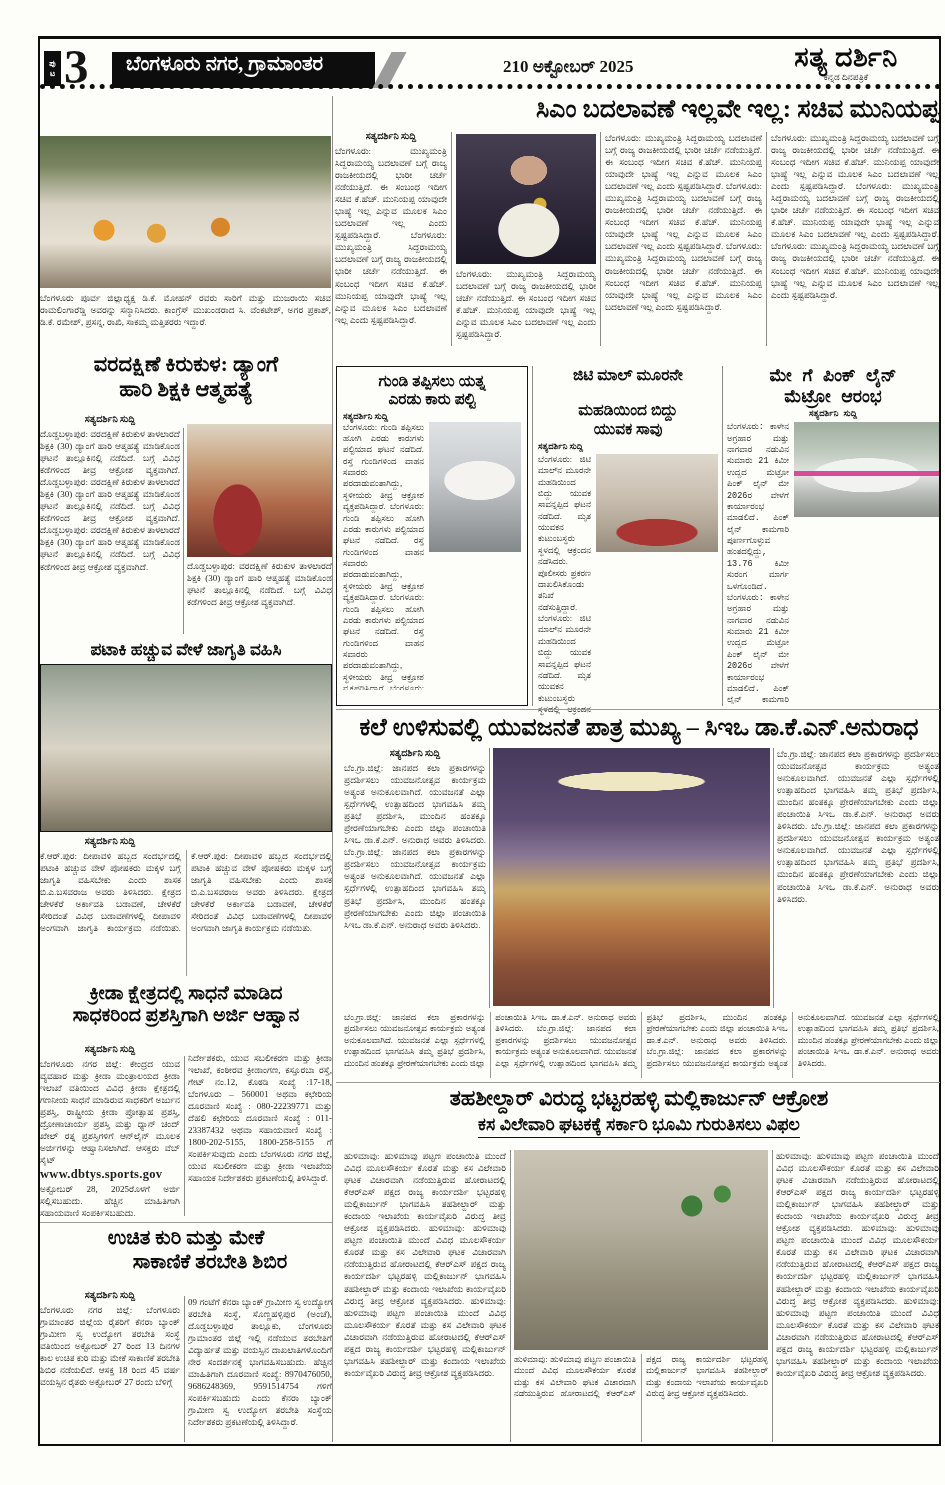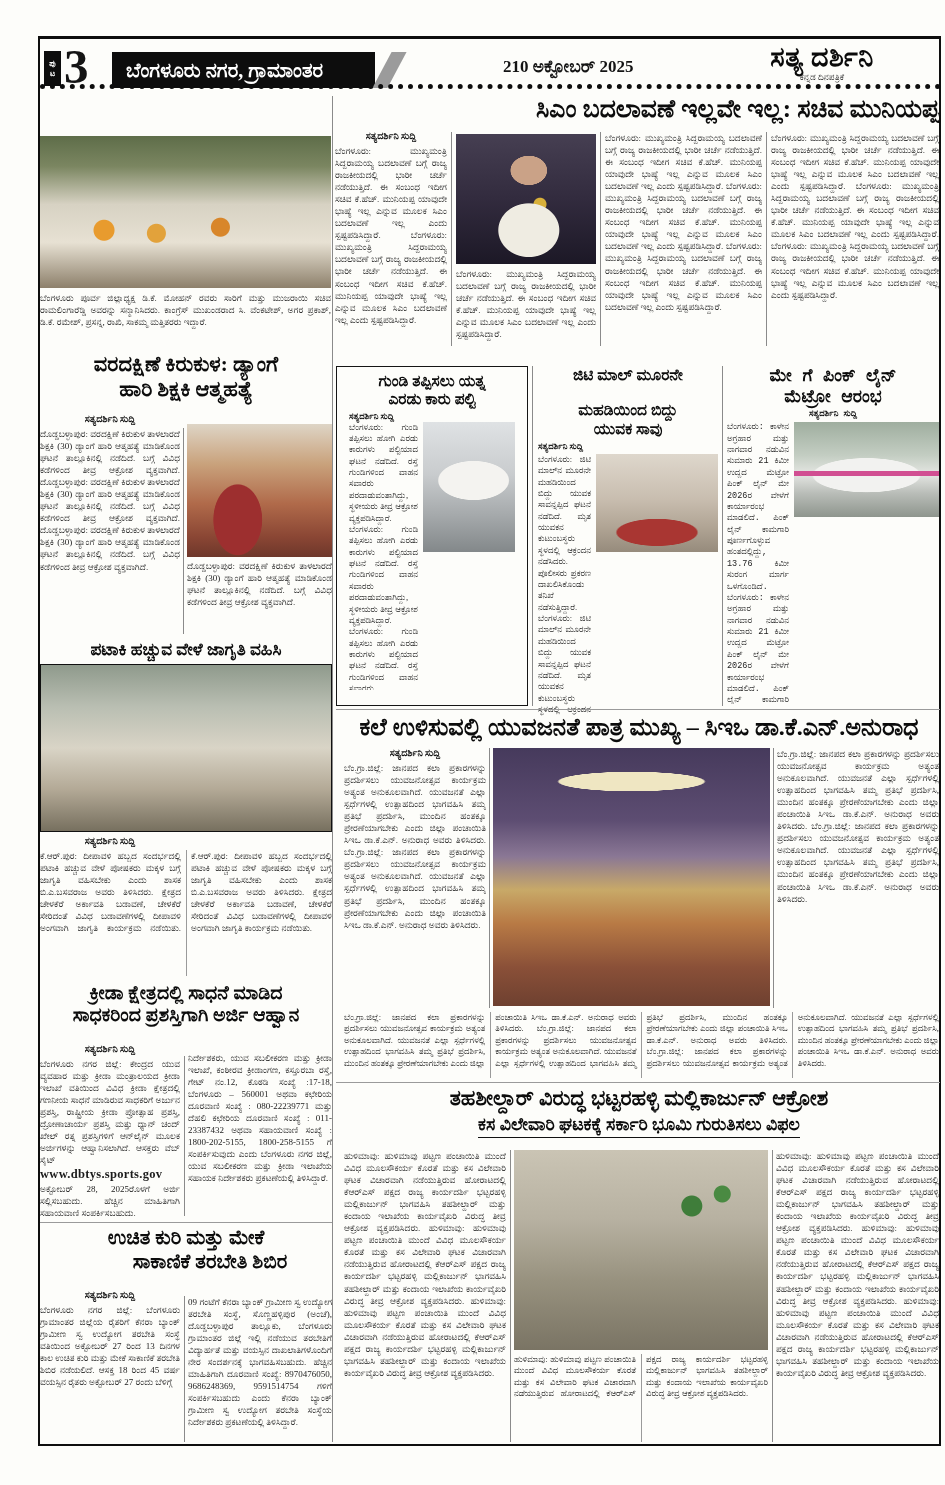--- a/index.html
+++ b/index.html
@@ -12,21 +12,21 @@
   .headline{font-weight:bold;color:#0c0c0c;text-align:center;line-height:1.18;}
   .byline{font-weight:bold;font-size:9.5px;text-align:center;color:#111;}
   .body-text{font-size:9px;line-height:1.34;text-align:justify;color:#1c1c1c;overflow:hidden;}
   .small{font-size:8.5px;}
   .photo{position:absolute;background-color:#9a9a92;}
   
   .pagelabel{background:#0d0d0d;color:#fff;display:flex;flex-direction:column;align-items:center;
              justify-content:center;font-size:8px;line-height:1.15;font-weight:bold;}
   .bignum{font-size:49px;font-weight:bold;line-height:1;}
   .banner{background:#0d0d0d;color:#fff;font-weight:bold;font-size:20px;display:flex;
-          align-items:center;padding-left:14px;box-sizing:border-box;}
+          padding-left:14px;box-sizing:border-box;}
   .banner-slash{background:#9b9b9b;transform:skewX(-28deg);}
   .masthead-title{font-size:27px;font-weight:bold;letter-spacing:0.5px;line-height:1;color:#0a0a0a;text-align:center;}
   .masthead-sub{font-size:9px;text-align:center;color:#222;margin-top:1px;}
   .dotted{border-bottom:5px dotted #0e0e0e;}
   .datetext{font-size:17px;font-weight:bold;}
   
   .ph-felicitation{background:
       radial-gradient(circle at 22% 62%, #e89b2e 0 10px, transparent 11px),
       radial-gradient(circle at 40% 64%, #e2a23b 0 9px, transparent 10px),
       radial-gradient(circle at 62% 60%, #d8862a 0 9px, transparent 10px),
@@ -51,21 +51,21 @@
       linear-gradient(180deg,#9fae9f 0%,#c3cdc2 35%,#e4e6e2 55%,#b9bdb8 75%,#8e958d 100%);}
   .ph-group{background:
       linear-gradient(180deg,#8f9a8c 0%,#b9beb2 25%,#d9d4c6 50%,#b3a996 75%,#77705f 100%);}
   .ph-stage{background:
       radial-gradient(ellipse 120px 16px at 50% 13%, #efe6c2 0 60%, transparent 62%),
       linear-gradient(180deg,#463a5c 0%,#5d4d72 28%,#8a7795 42%,#c8a968 55%,#b87a45 68%,#8a5038 85%,#6e4030 100%);}
   .ph-protest{background:
       radial-gradient(circle at 70% 28%, #3f7d3a 0 10px, transparent 11px),
       radial-gradient(circle at 82% 22%, #4a8a42 0 8px, transparent 9px),
       linear-gradient(180deg,#cac4b4 0%,#b7b1a1 35%,#98927f 65%,#7a7464 100%);}
-  .boxed{border:1.5px solid #151515;box-sizing:border-box;padding:5px 12px;}
+  .boxed{border:1.5px solid #151515;box-sizing:border-box;padding:5px 6px;}
   .cols2{column-count:2;column-gap:10px;column-rule:1px solid #9a9a9a;}
   .cols4{column-count:4;column-gap:10px;column-rule:1px solid #9a9a9a;}
   .floatR{float:right;margin:0 0 3px 5px;position:relative;}
   .website{font-weight:bold;font-size:12.5px;letter-spacing:0.3px;}
   .underlined-sub{display:inline-block;border-bottom:1.5px solid #111;padding-bottom:2px;}
 </style>
 </head>
 <body>
 
 <div id="page">
@@ -78,21 +78,21 @@
   <div class="abs pagelabel" style="left:44px;top:51px;width:17px;height:35px;">
     <span>ಪು</span>
     <span>ಟ</span>
   </div>
   <div class="abs bignum" style="left:64px;top:42px;">3</div>
   <div class="abs banner" style="left:112px;top:52px;width:263px;height:36px;">
     <span>ಬೆಂಗಳೂರು ನಗರ, ಗ್ರಾಮಾಂತರ</span>
   </div>
   <div class="abs banner-slash" style="left:382px;top:52px;width:15px;height:36px;"></div>
   <div class="abs datetext" style="left:503px;top:57px;width:220px;">210 ಅಕ್ಟೋಬರ್ 2025</div>
-  <div class="abs" style="left:728px;top:44px;width:188px;">
+  <div class="abs" style="left:752px;top:44px;width:188px;">
     <div class="masthead-title">ಸತ್ಯ ದರ್ಶಿನಿ</div>
     <div class="masthead-sub">ಕನ್ನಡ ದಿನಪತ್ರಿಕೆ</div>
   </div>
   <div class="abs dotted" style="left:40px;top:83px;width:901px;height:1px;"></div>
 
   <div class="abs headline" style="left:333px;top:94px;width:607px;font-size:25px;text-align:right;">ಸಿಎಂ ಬದಲಾವಣೆ ಇಲ್ಲವೇ ಇಲ್ಲ: ಸಚಿವ ಮುನಿಯಪ್ಪ</div>
 
   <div class="abs photo ph-felicitation" style="left:40px;top:136px;width:291px;height:152px;"></div>
   <div class="abs body-text" style="left:40px;top:292px;width:291px;height:53px;">ಬೆಂಗಳೂರು ಪೂರ್ವ ಜಿಲ್ಲಾಧ್ಯಕ್ಷ ಡಿ.ಕೆ. ಮೋಹನ್ ರವರು ಸಾರಿಗೆ ಮತ್ತು ಮುಜರಾಯಿ ಸಚಿವ ರಾಮಲಿಂಗಾರೆಡ್ಡಿ ಅವರನ್ನು ಸನ್ಮಾನಿಸಿದರು. ಕಾಂಗ್ರೆಸ್ ಮುಖಂಡರಾದ ಸಿ. ವೆಂಕಟೇಶ್, ಅಗರ ಪ್ರಕಾಶ್, ಡಿ.ಕೆ. ರಮೇಶ್, ಪ್ರಸನ್ನ, ರಾಖಿ, ಸಾಕಮ್ಮ ಮತ್ತಿತರರು ಇದ್ದಾರೆ.</div>
 

